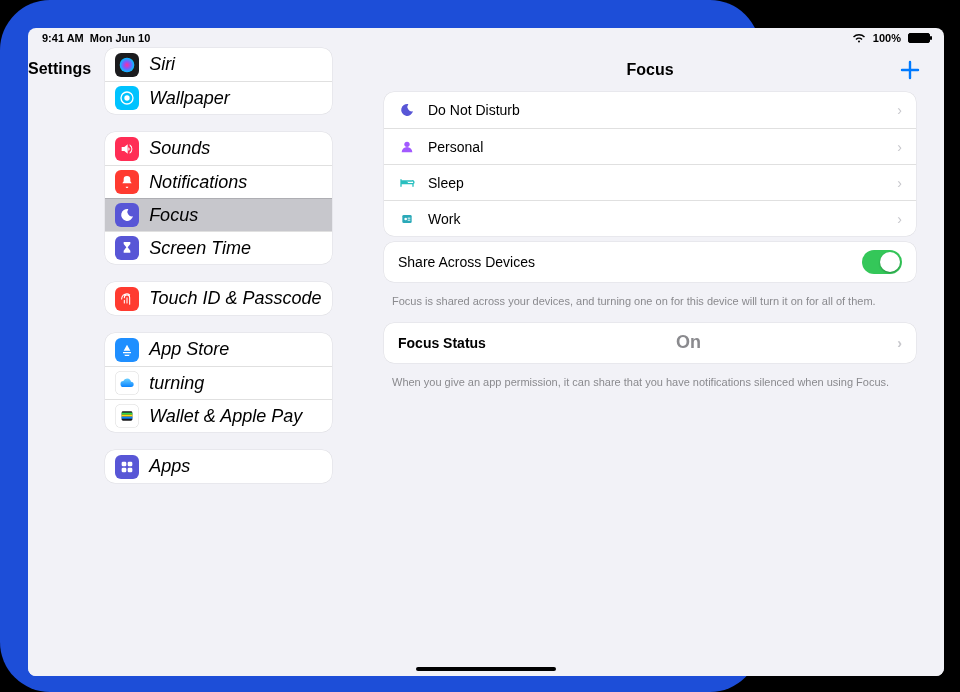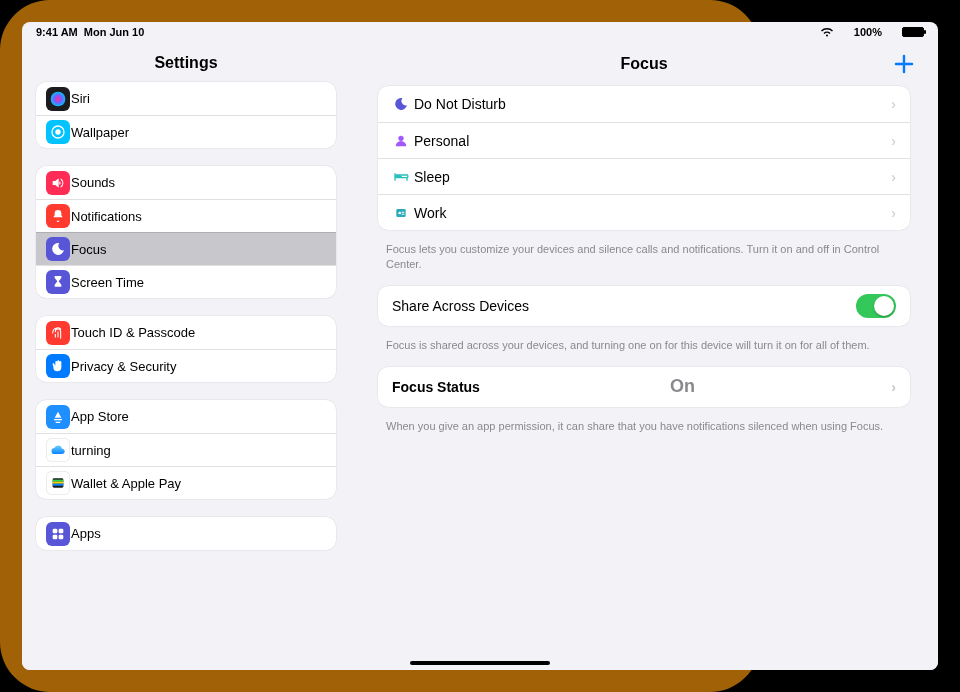--- a/index.html
+++ b/index.html
@@ -1,41 +1,41 @@
 <!DOCTYPE html>
 <html><head>
 <meta charset="utf-8">
 <style>
   * { box-sizing: border-box; margin: 0; padding: 0; font-family: -apple-system, "Helvetica Neue", Arial, sans-serif; -webkit-font-smoothing: antialiased; }
   body { background:#000; width:960px; height:692px; overflow:hidden; }
-  .device { position:relative; width:760px; height:692px; background:#a16207; border-radius:50px; padding:22px; }
+  .device { position:relative; width:760px; height:692px; background:#1d4ed8; border-radius:50px; padding:28px; }
   .screen { position:relative; width:916px; height:648px; background:#f2f2f7; border-radius:8px; overflow:hidden; display:flex; flex-direction:column; }
   
   .status-bar { position:absolute; top:0; left:0; right:0; height:20px; font-size:11px; font-weight:600; color:#000; z-index:5; }
   .status-left { position:absolute; left:14px; top:4px; display:flex; gap:6px; align-items:center;}
-  .status-right { position:absolute; right:14px; top:4px; display:flex; gap:20px; align-items:center;}
+  .status-right { position:absolute; right:14px; top:4px; display:flex; gap:7px; align-items:center;}
   .battery { display:inline-block; width:22px; height:10px; border:1px solid #000; border-radius:2px; position:relative; background:#000;}
   .battery:after{content:""; position:absolute; right:-3px; top:2px; width:2px; height:4px; background:#000; border-radius:1px;}
   .content { flex:1; display:flex; margin-top:20px; height:628px;}
   
-  .sidebar { width:328px; border-right:0; display:flex; flex-direction:column; background:#f2f2f7;}
+  .sidebar { width:328px; border-right:0; display:flex; flex-direction:row; background:#f2f2f7;}
   .sidebar-title { text-align:center; font-size:16px; font-weight:600; padding:12px 0 10px; }
   .group { margin:0 14px 18px; background:#fff; border-radius:10px; overflow:hidden; box-shadow:0 0 0 0.5px rgba(0,0,0,0.08);}
-  .row { display:flex; align-items:center; height:33px; padding:0 10px; gap:1px; border-top:0.5px solid rgba(0,0,0,0.12); font-size:13px; color:#000; cursor:pointer;}
+  .row { display:flex; align-items:center; height:33px; padding:0 10px; gap:10px; border-top:0.5px solid rgba(0,0,0,0.12); font-size:18px; color:#000; cursor:pointer;font-style:italic;}
   .row:first-child { border-top:none;}
   .row.selected { background:#c7c7cc; }
   .icon { width:24px; height:24px; border-radius:6px; display:flex; align-items:center; justify-content:center; font-size:13px; color:#fff; flex-shrink:0;}
   
   .main { flex:1; position:relative; background:#f2f2f7; display:flex; flex-direction:column; }
   .main-header { position:relative; height:44px; display:flex; align-items:center; justify-content:center;}
   .main-title { font-size:16px; font-weight:600;}
   .add-btn { position:absolute; right:20px; top:8px; width:28px; height:28px; display:flex; align-items:center; justify-content:center; color:#007aff; font-size:26px; cursor:pointer; font-weight:300;}
   .section { margin:0 28px 6px; }
   .card { background:#fff; border-radius:10px; overflow:hidden; box-shadow:0 0 0 0.5px rgba(0,0,0,0.08);}
-  .list-row { display:flex; align-items:center; height:36px; padding:0 14px; gap:4px; border-top:0.5px solid rgba(0,0,0,0.12); font-size:14px; cursor:pointer;}
+  .list-row { display:flex; align-items:center; height:36px; padding:0 14px; gap:12px; border-top:0.5px solid rgba(0,0,0,0.12); font-size:14px; cursor:pointer;}
   .list-row:first-child{border-top:none;}
   .chev { margin-left:auto; color:#c7c7cc; font-size:14px;}
   .footer-text { font-size:11px; color:#8a8a8e; line-height:1.35; padding:6px 30px 14px 36px; }
   .switch { margin-left:auto; width:40px; height:24px; background:#34c759; border-radius:12px; position:relative; cursor:pointer;}
   .switch .knob{ position:absolute; right:2px; top:2px; width:20px; height:20px; background:#fff; border-radius:50%; box-shadow:0 1px 2px rgba(0,0,0,0.3);}
   .value { margin-left:auto; color:#8a8a8e; font-size:18px; padding-right:6px;}
   .focus-icon { width:18px; height:18px; display:flex; align-items:center; justify-content:center; font-size:14px;}
   .home-indicator { position:absolute; bottom:5px; left:50%; transform:translateX(-50%); width:140px; height:4px; background:#000; border-radius:3px;}
   svg { display:block; }
 </style>
@@ -128,28 +128,20 @@
             </div>
             <div class="group">
               <div class="row">
                 <div class="icon" style="background: rgb(255, 59, 48);">
                   <svg width="16" height="16" viewBox="0 0 24 24">
                     <path d="M12 4a8 8 0 00-8 8m4-6a6 6 0 018 0m-8 4a4 4 0 018 0v6m-4-6v8m-4-4v4m8-6v8" stroke="#fff" stroke-width="1.6" fill="none" stroke-linecap="round"></path>
                   </svg>
                 </div>
                 <span>Touch ID &amp; Passcode</span>
               </div>
-              <div class="row">
-                <div class="icon" style="background: rgb(0, 122, 255);">
-                  <svg width="16" height="16" viewBox="0 0 24 24">
-                    <path d="M8 12V6a1.5 1.5 0 013 0v5-6a1.5 1.5 0 013 0v6-5a1.5 1.5 0 013 0v8a6 6 0 01-12 0v-2l-1-2a1.5 1.5 0 012-2z" fill="#fff"></path>
-                  </svg>
-                </div>
-                <span>Privacy &amp; Security</span>
-              </div>
             </div>
             <div class="group">
               <div class="row">
                 <div class="icon" style="background: rgb(31, 143, 255);">
                   <svg width="16" height="16" viewBox="0 0 24 24">
                     <path d="M12 4l5 9H7l5-9zm-6 11h12v2H6v-2zm2 4h8l-1 2H9l-1-2z" fill="#fff"></path>
                   </svg>
                 </div>
                 <span>App Store</span>
               </div>
@@ -242,21 +234,20 @@
                     <circle cx="10" cy="12" r="2" fill="#fff"></circle>
                     <rect x="13" y="10" width="4" height="1.5" fill="#fff"></rect>
                     <rect x="13" y="13" width="4" height="1.5" fill="#fff"></rect>
                   </svg>
                 </div>
                 <span>Work</span>
                 <span class="chev">›</span>
               </div>
             </div>
         </div>
-        <div class="footer-text">Focus lets you customize your devices and silence calls and notifications. Turn it on and off in Control Center.</div>
 
         <div class="section">
           <div class="card">
             <div class="list-row" style="height:40px;">
               <span>Share Across Devices</span>
               <div class="switch">
                   <div class="knob"></div>
                 </div>
             </div>
           </div>

